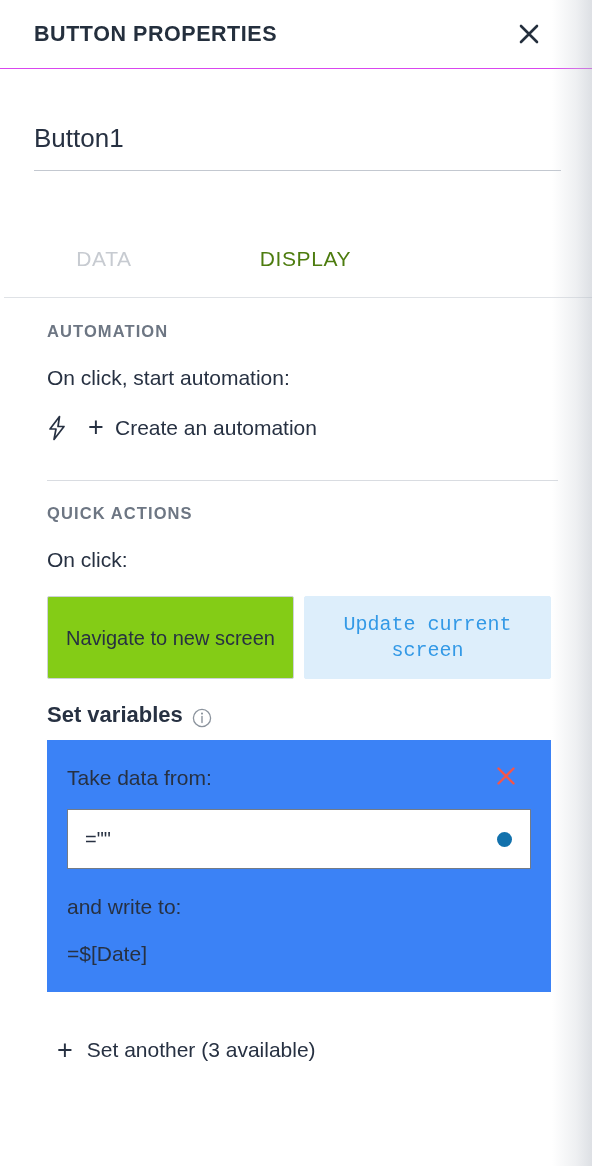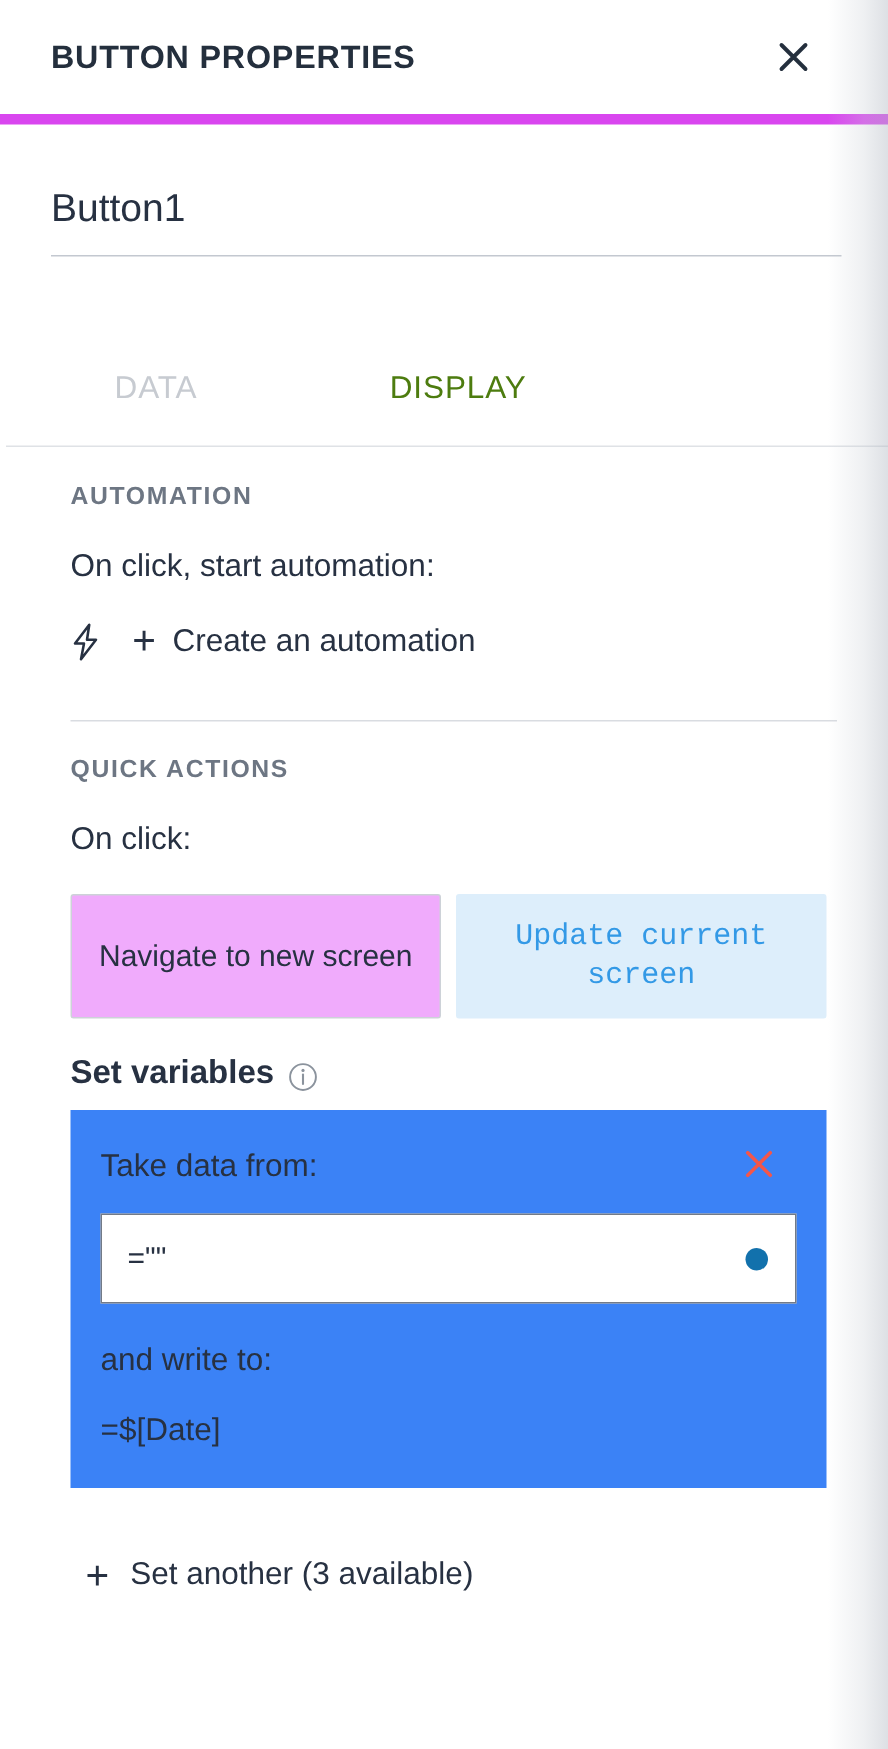--- a/index.html
+++ b/index.html
@@ -28,23 +28,23 @@
     background: linear-gradient(to right, rgba(255,255,255,0) 0%, rgba(200,205,212,0.30) 60%, rgba(180,186,196,0.45) 100%);
     pointer-events: none;
     z-index: 40;
   }
 
   
   #header {
     position: absolute;
     top: 0; left: 0;
     width: 592px;
-    height: 83px;
+    height: 69px;
     background: #ffffff;
-    border-bottom: 7px solid #d946ef;
+    border-bottom: 1px solid #d946ef;
     display: flex;
     align-items: center;
     padding: 0 30px 0 34px;
   }
   #header-title {
     font-size: 21.5px;
     font-weight: bold;
     letter-spacing: 0.55px;
     color: #242f3d;
     flex: 1;
@@ -169,21 +169,21 @@
     display: flex;
     align-items: center;
     justify-content: center;
     text-align: center;
     font-size: 20px;
     line-height: 26px;
     cursor: pointer;
     border-radius: 2px;
   }
   .qa-btn.inactive {
-    background: #f0abfc;
+    background: #84cc16;
     border: 1px solid #cdd2d8;
     color: #273142;
   }
   .qa-btn.selected {
     background: #ddeefb;
     border: 1px solid #ddeefb;
     color: #3399e6;
     font-family: Liberation Mono, monospace;
   }
 

